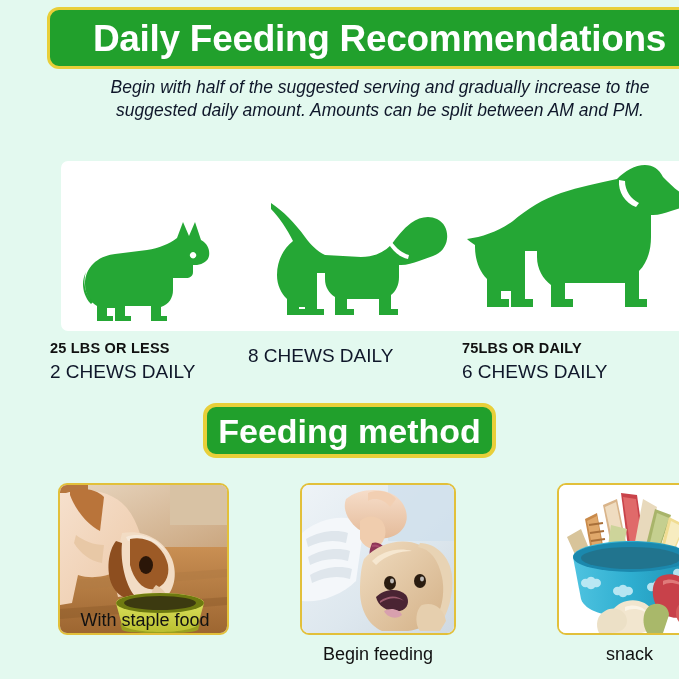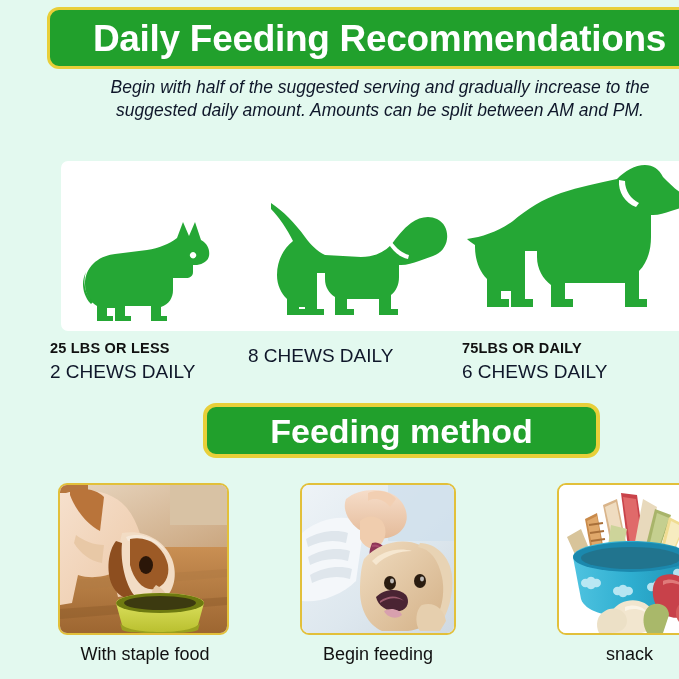--- a/index.html
+++ b/index.html
@@ -26,21 +26,21 @@
   }
   .banner-title .btext{
     color:#ffffff;
     font-size:37px;
     font-weight:bold;
     letter-spacing:-0.3px;
     white-space:nowrap;
     line-height:1;
   }
   .banner-method{
-    left:163px;top:403px;width:397px;height:55px;
+    left:163px;top:403px;width:293px;height:55px;
     border-width:4px;border-radius:13px;
   }
   .banner-method .btext{
     color:#ffffff;
     font-size:34px;
     font-weight:bold;
     white-space:nowrap;
     line-height:1;
   }
 
@@ -376,17 +376,17 @@
         <path d="M62 118 C74 112 88 116 94 126 C100 136 94 146 82 148
                  L54 148 C46 140 50 124 62 118 Z" fill="#f2e6cf"></path>
         <path d="M66 122 C76 118 86 122 90 130 C84 124 74 122 66 126 Z" fill="#fbf4e6"></path>
         <path d="M46 126 C56 120 68 126 68 136 C68 144 60 148 52 148
                  L40 148 C36 140 38 130 46 126 Z" fill="#ece0c6"></path>
         <path d="M92 120 C102 116 110 122 110 130 L104 148 L88 148 C82 138 84 124 92 120 Z" fill="#a9b86a"></path>
       </svg>
     </div>
   </div>
 
-  <div class="caption" style="left:0px;top:644px;width:210px;">With staple food</div>
+  <div class="caption" style="left:0px;top:610px;width:210px;">With staple food</div>
   <div class="caption" style="left:258px;top:644px;width:160px;">Begin feeding</div>
   <div class="caption" style="left:517px;top:644px;width:145px;">snack</div>
 
 </div>
 
 </body></html>

